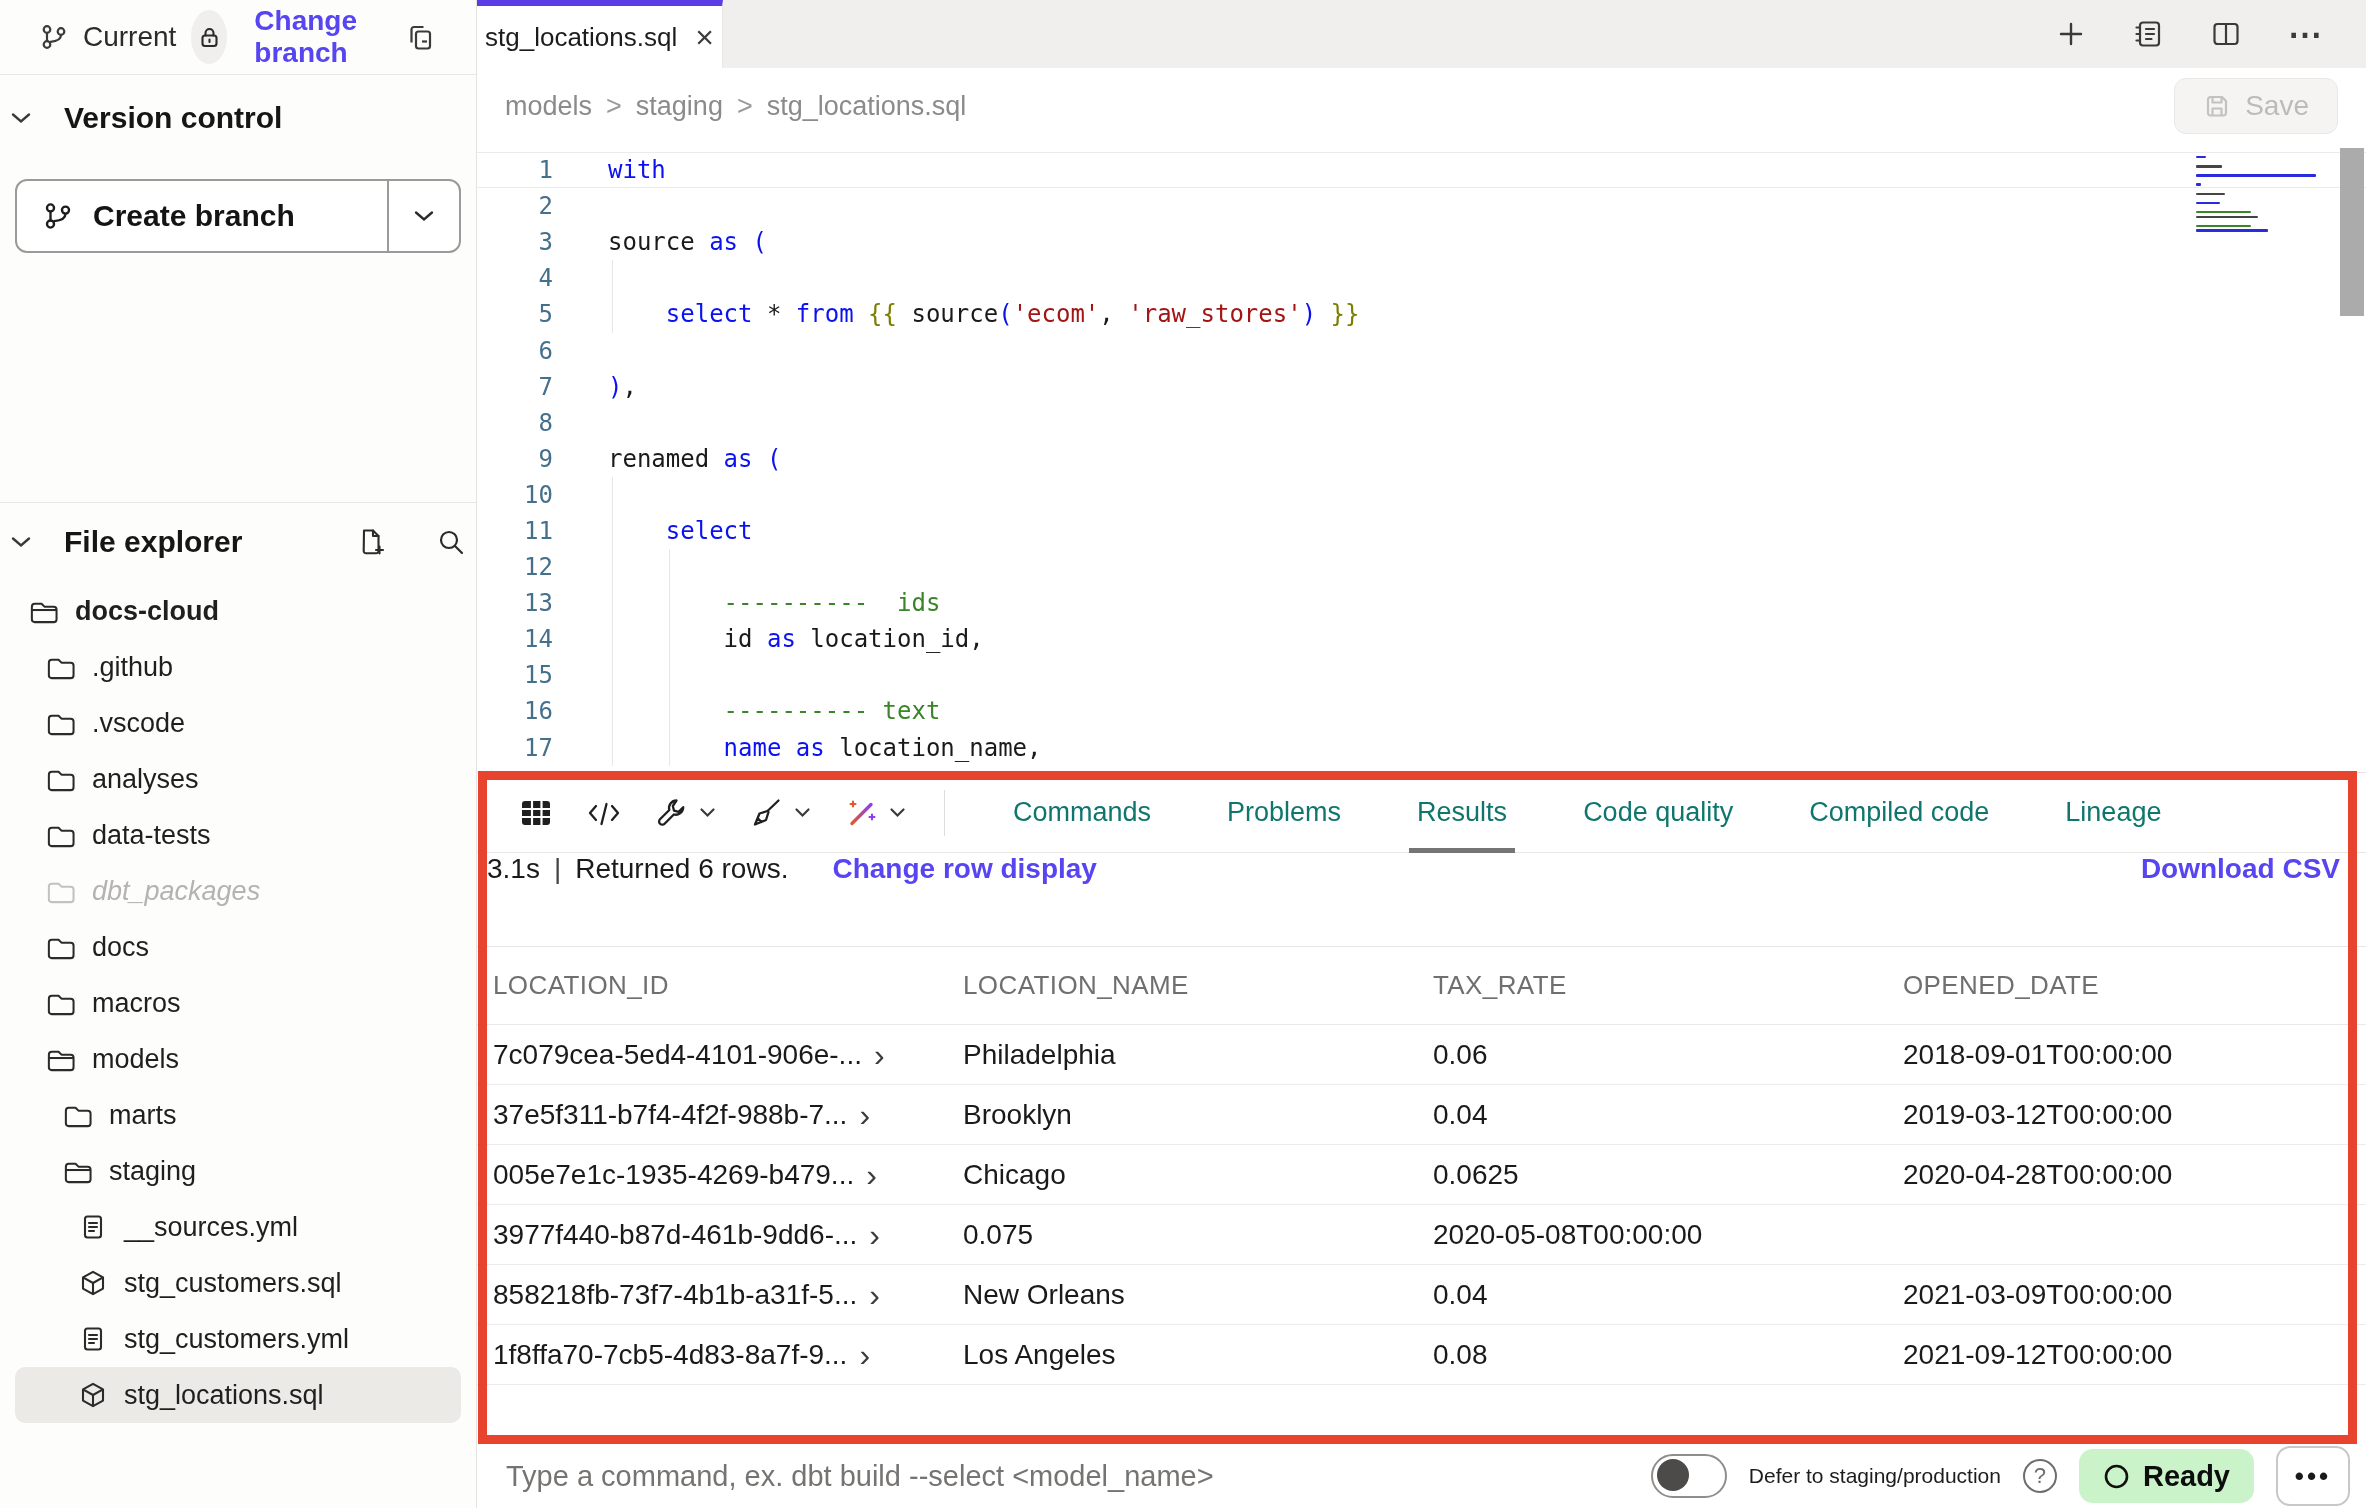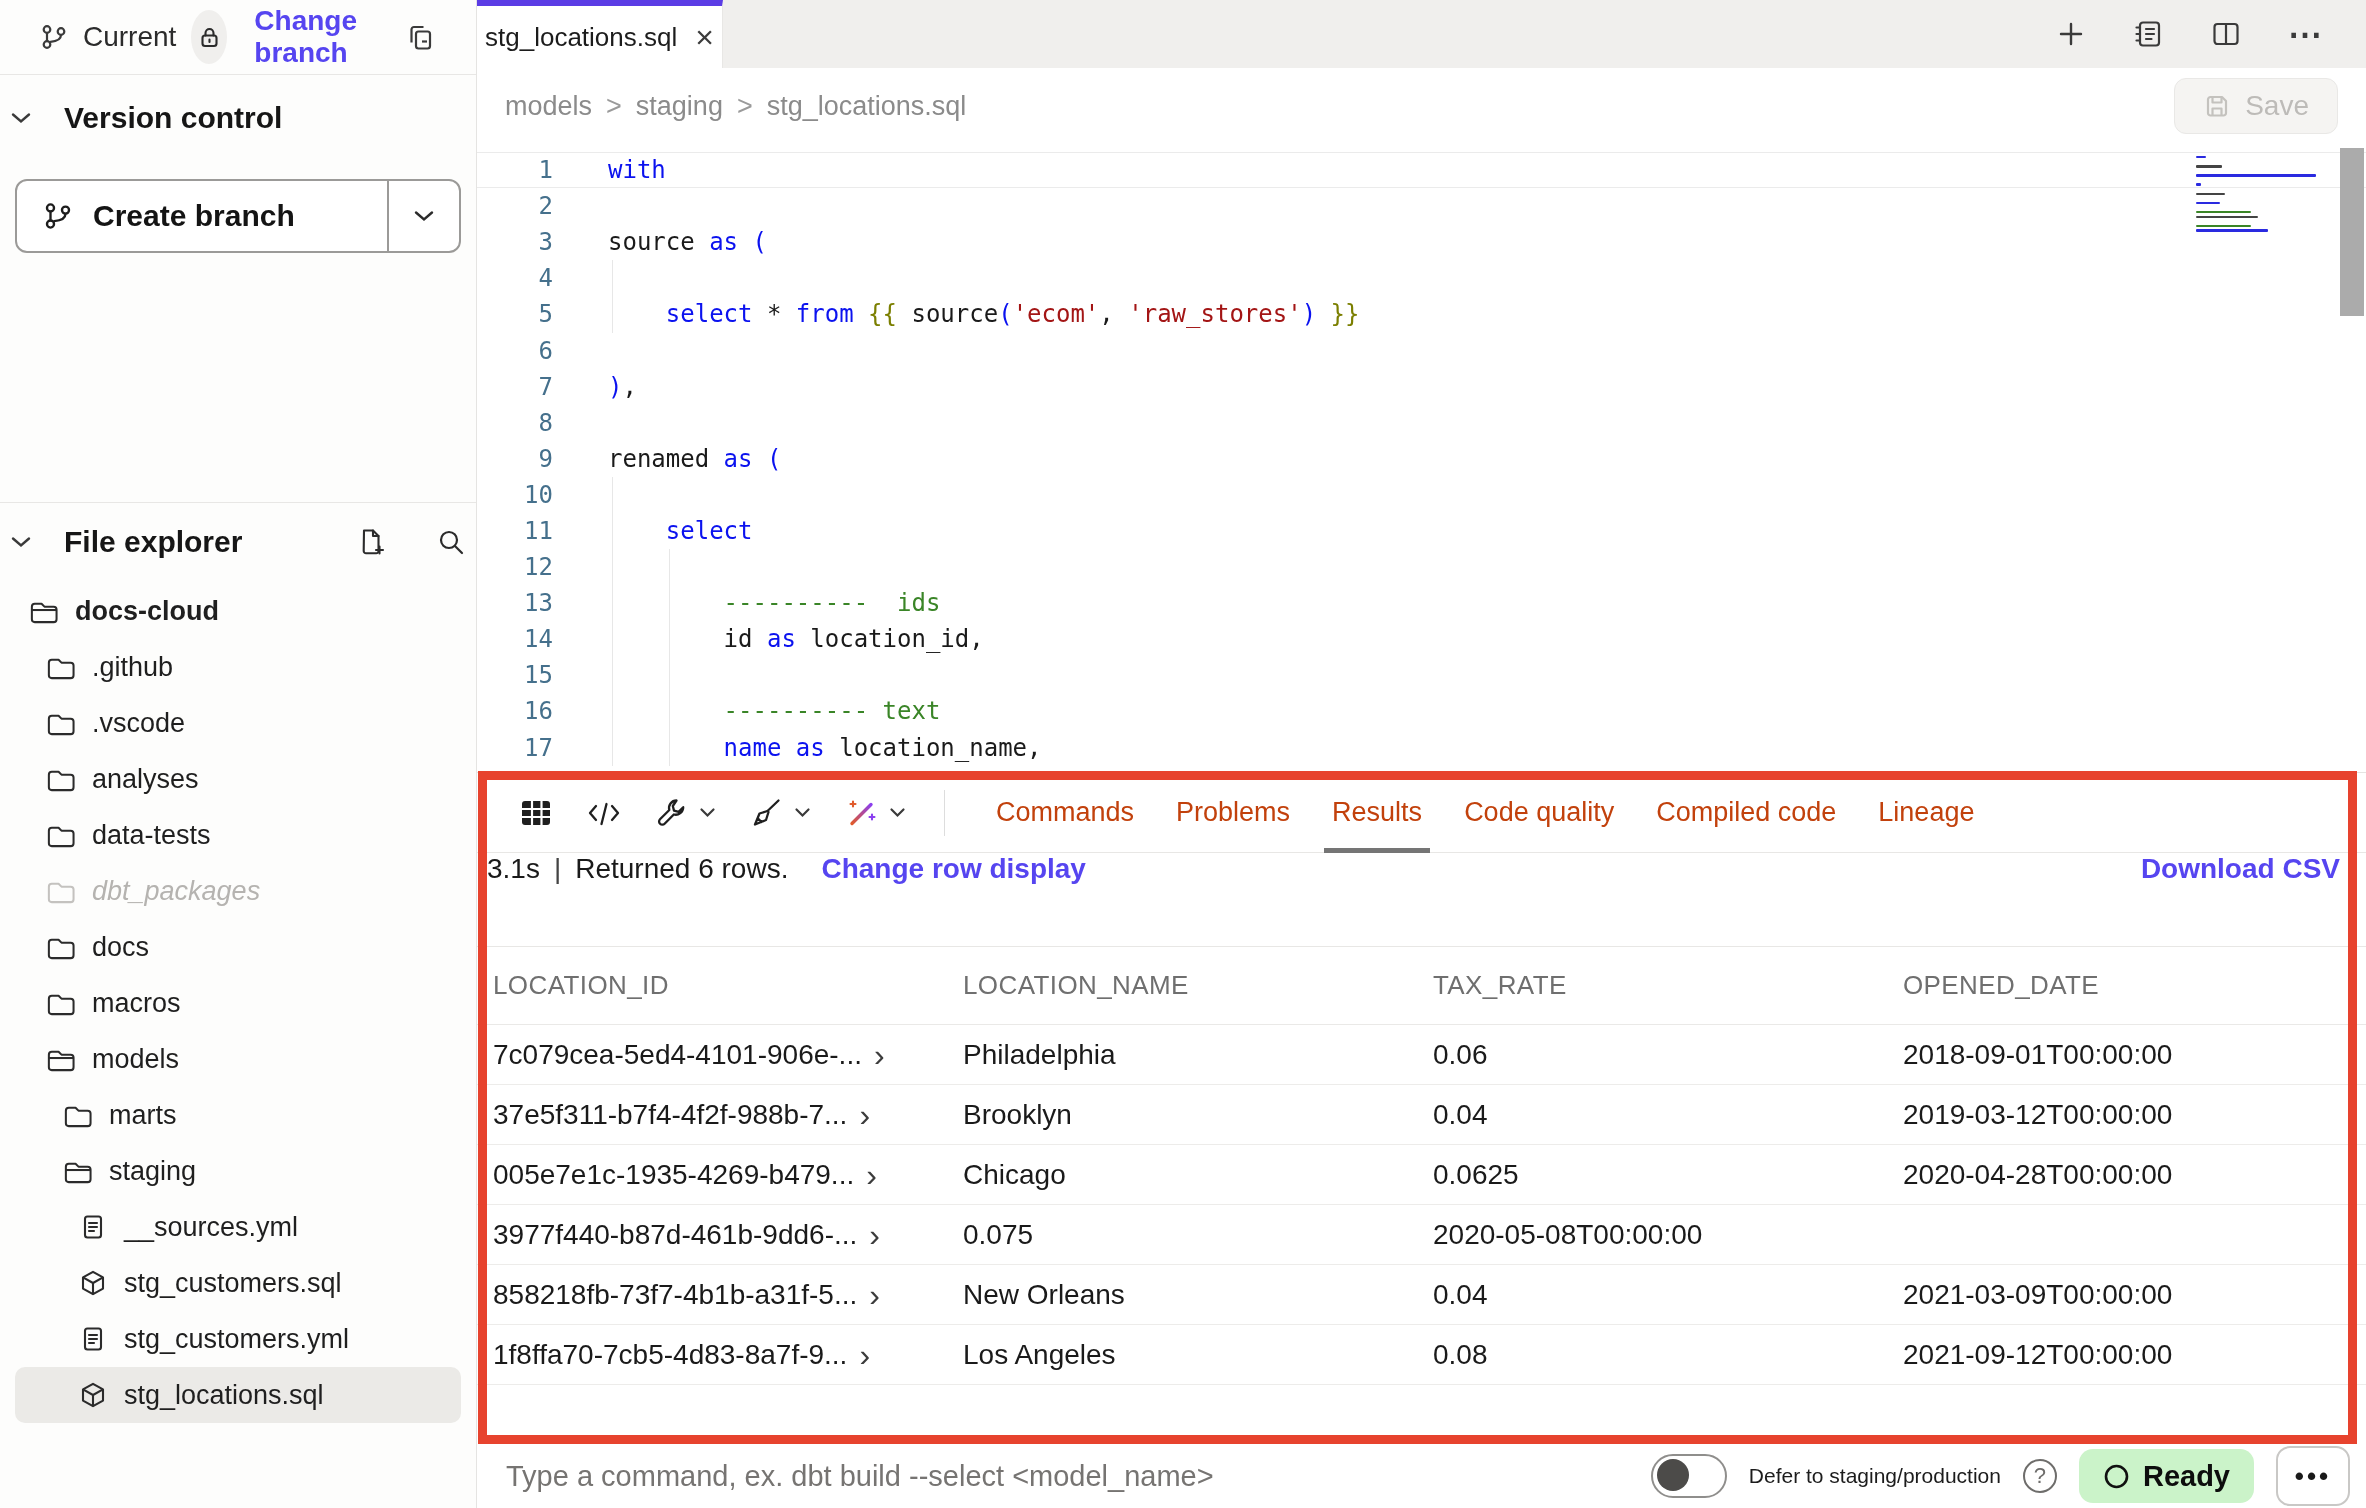--- a/index.html
+++ b/index.html
@@ -57,26 +57,26 @@
   .guide{position:absolute;width:1px;background:#e7e7e7}
   .minimap{position:absolute;right:40px;top:12px;width:130px}
   .mm-bar{height:2.4px;margin-bottom:2.2px;border-radius:1px}
   .scroll-thumb{position:absolute;right:2px;top:4px;width:24px;height:168px;background:#ababab;cursor:pointer}
 
   
   .panel{height:672px;flex:none;border-top:1px solid #e5e4e2;display:flex;flex-direction:column;background:#fff}
   .ptabs{height:80px;flex:none;display:flex;align-items:center;border-bottom:1px solid #e8e7e5;padding-left:42px}
   .picon{display:flex;align-items:center;gap:10px;margin-right:34px;cursor:pointer}
   .pt-divider{width:1px;height:46px;background:#ddd;margin:0 30px 0 4px}
-  .ptab{font-size:27px;color:#c2410c;margin:0 21px;height:100%;display:flex;align-items:center;position:relative;cursor:pointer}
+  .ptab{font-size:27px;color:#0f766e;margin:0 38px;height:100%;display:flex;align-items:center;position:relative;cursor:pointer}
   .ptab.active::after{content:"";position:absolute;left:-8px;right:-8px;bottom:-1px;height:5px;background:#757575}
   .pinfo{height:94px;flex:none;border-bottom:1px solid #e8e7e5;display:flex;align-items:flex-start;font-size:28px;padding:0 26px 0 10px}
   .pinfo .sep{margin:0 14px;color:#444}
   .plink{color:#5645f0;font-weight:600;cursor:pointer}
-  .link-change{margin-left:33px}
+  .link-change{margin-left:44px}
   .link-dl{margin-left:auto}
   .tbl{flex:1;font-size:28px}
   .thead,.trow{display:grid;grid-template-columns:470px 470px 470px 1fr;align-items:center;padding-left:16px}
   .thead{height:78px;color:#6f6f6f;font-size:26px;letter-spacing:.4px;border-bottom:1px solid #eae9e7}
   .trow{height:60px;border-bottom:1px solid #edecea}
   .idcell{display:flex;align-items:center;gap:12px}
   .chev{font-size:32px;color:#3c3c3c;line-height:1;cursor:pointer}
 
   
   .bottombar{height:64px;flex:none;display:flex;align-items:center;padding:0 16px 0 27px;gap:22px;background:#fff}

